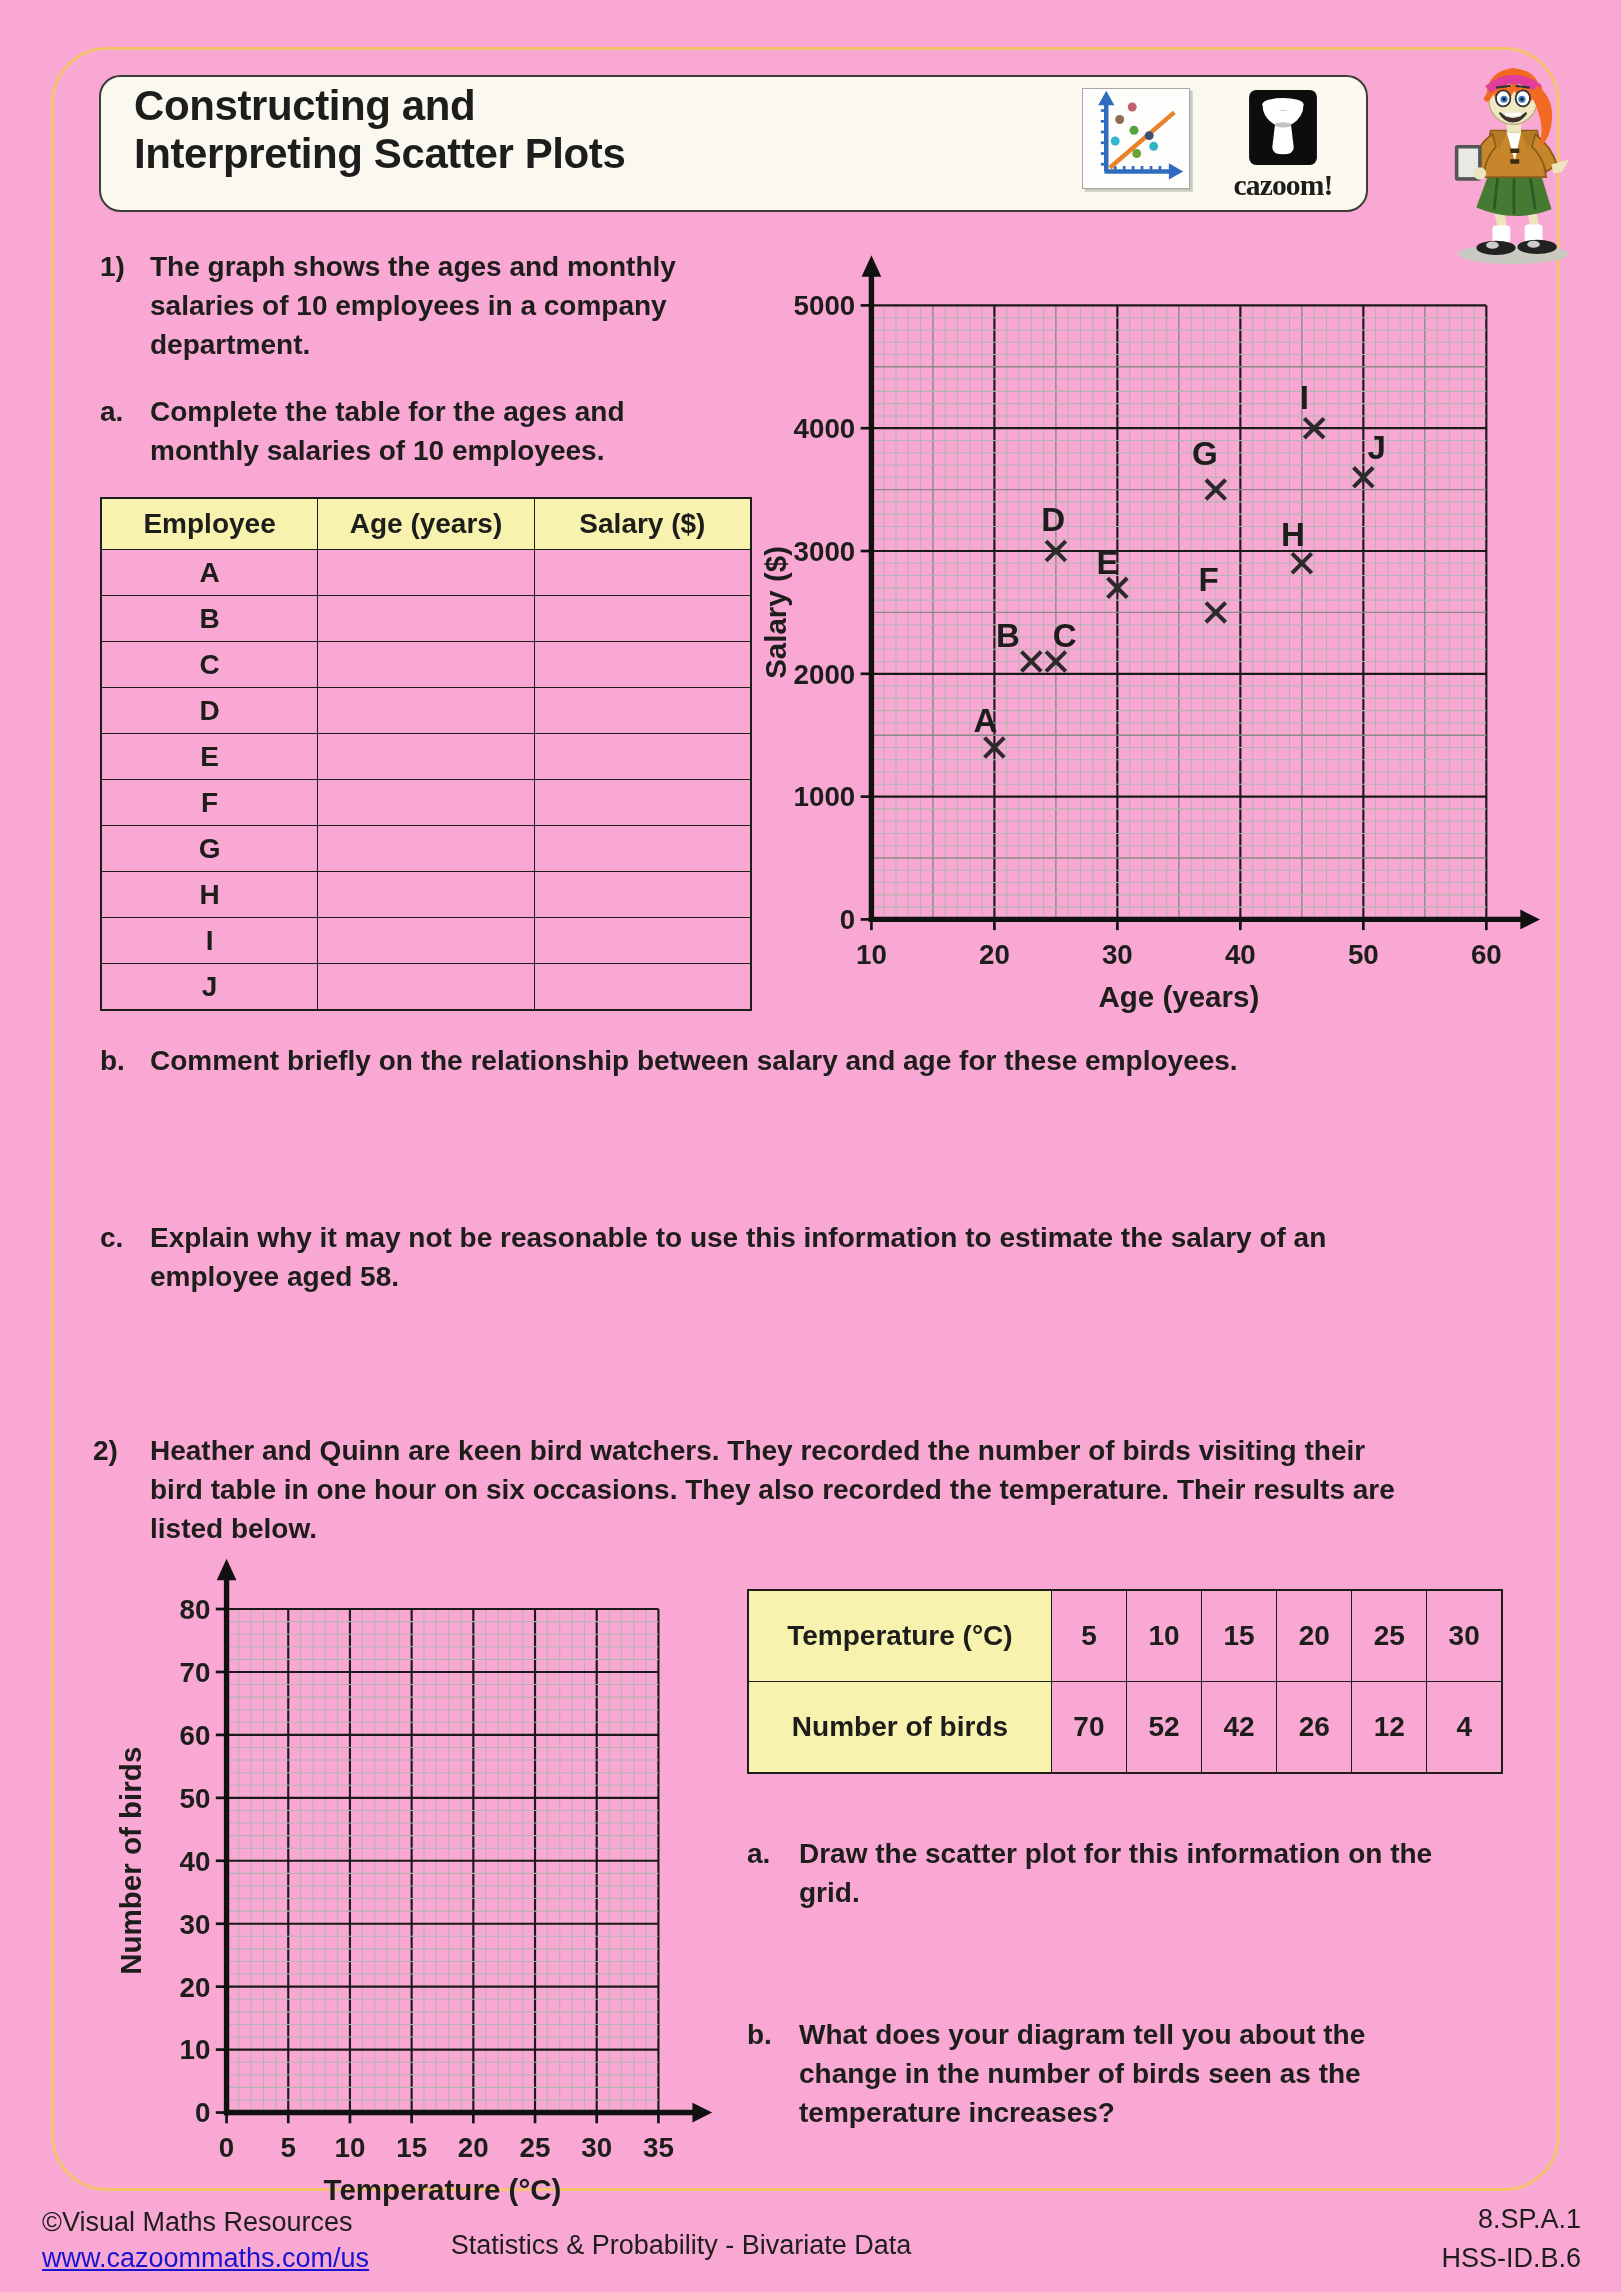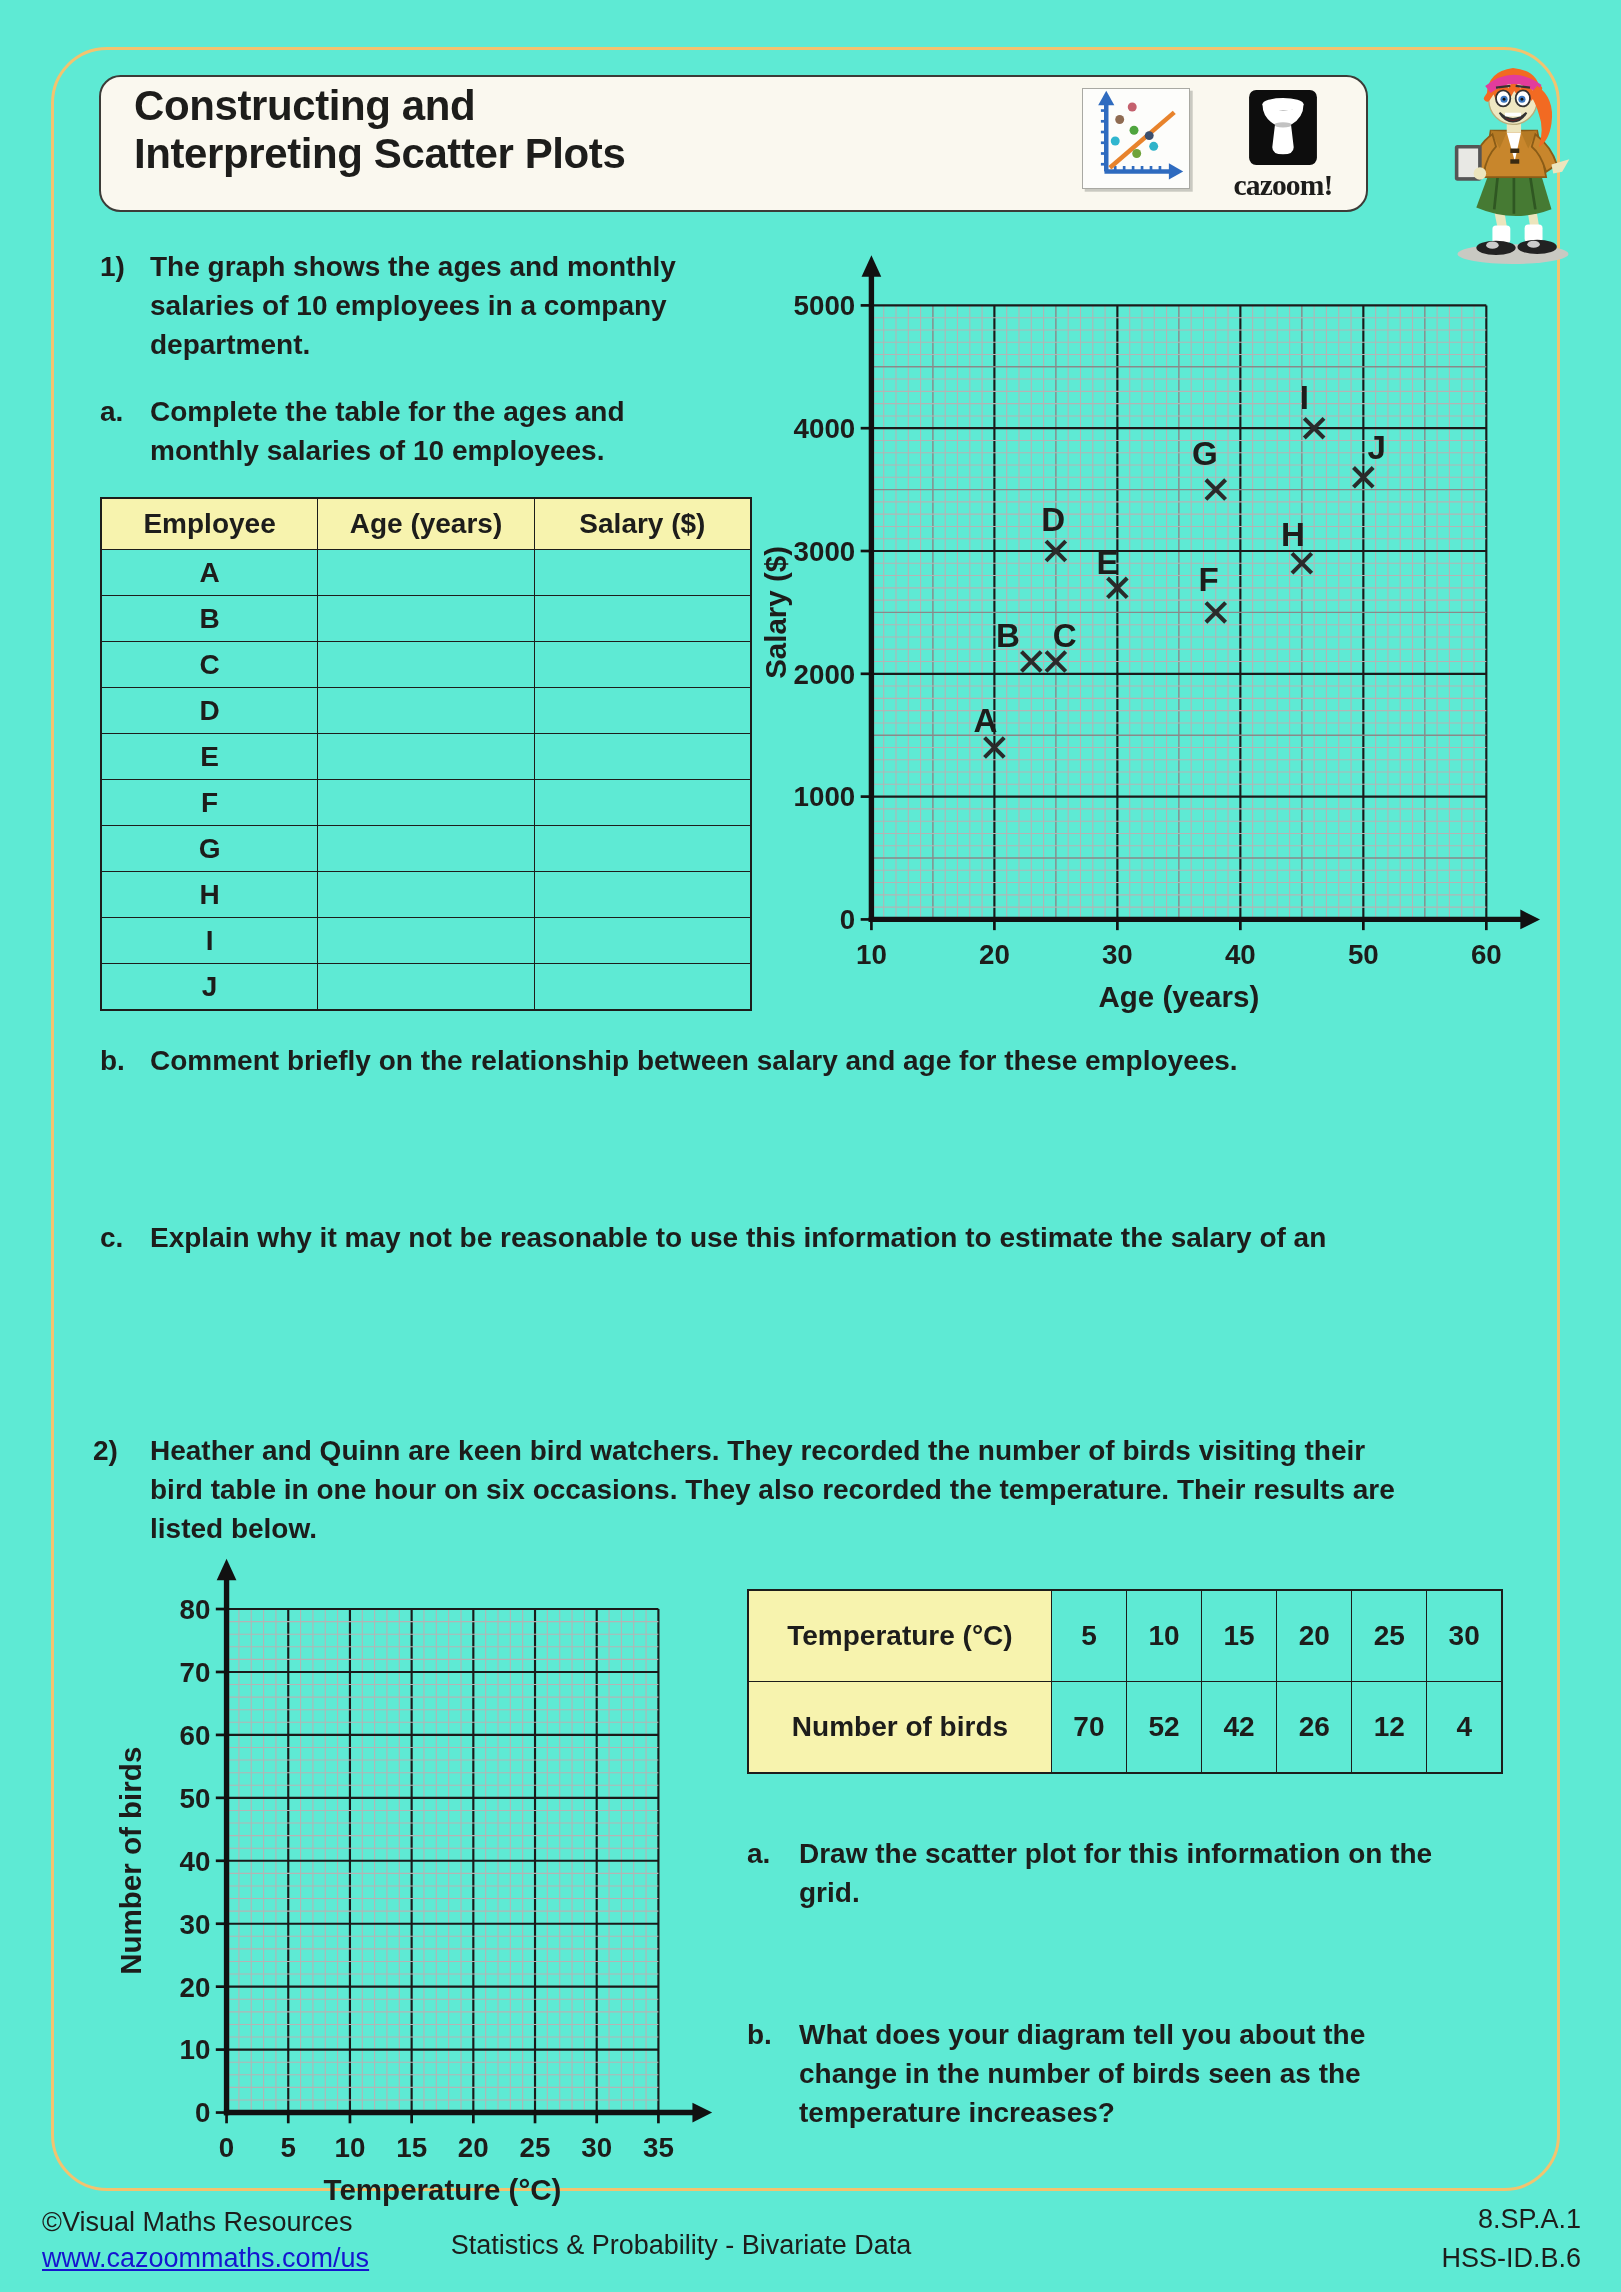--- a/index.html
+++ b/index.html
@@ -1,18 +1,18 @@
 <!DOCTYPE html>
 <html style="font-size:14.3px"><head>
 <meta charset="utf-8">
 <style>
   html,body{margin:0;padding:0;background:#ffffff;}
   body{width:1622px;height:2293px;overflow:hidden;
        font-family:"Liberation Sans","DejaVu Sans",sans-serif;color:#1d1d1b;}
-  #page{position:relative;width:1622px;height:2293px;background:#5eead4;}
+  #page{position:relative;width:1622px;height:2293px;background:#f9a8d4;}
   .abs{position:absolute;}
   .wtext{font-weight:bold;font-size:28px;line-height:39px;white-space:nowrap;}
   .frame{left:51px;top:47px;width:1503px;height:2138px;border:3.6px solid #f3c36f;border-radius:56px;}
   .header-box{left:99px;top:75px;width:1265px;height:133px;background:#faf8ef;
               border:2.7px solid #3c3c38;border-radius:21.5px;}
   .title{left:134px;top:82px;font-weight:bold;font-size:42px;line-height:48px;letter-spacing:-0.4px;white-space:nowrap;}
   .icon-box{left:1082px;top:88px;width:106px;height:99px;background:#fdfdfb;border:1.8px solid #a9a9a3;
             box-shadow:2.7px 2.7px 0 #c9c9c1;}
   .logo-wrap{left:1216px;top:90px;width:134px;text-align:center;}
   .logo-text{font-family:"Liberation Serif","DejaVu Serif",serif;font-weight:bold;font-size:29.6px;
@@ -393,20 +393,21 @@
       </g>
     </svg>
 
   <div class="abs wtext" style="left:100px;top:1041px">b.</div>
   <div class="abs wtext" style="left:150px;top:1041px">
       <div>Comment briefly on the relationship between salary and age for these employees.</div>
     </div>
   <div class="abs wtext" style="left:100px;top:1218px">c.</div>
   <div class="abs wtext" style="left:150px;top:1218px">
       <div>Explain why it may not be reasonable to use this information to estimate the salary of an</div>
+      <div>employee aged 58.</div>
     </div>
 
   <div class="abs wtext" style="left:93px;top:1431px">2)</div>
   <div class="abs wtext" style="left:150px;top:1431px">
       <div>Heather and Quinn are keen bird watchers. They recorded the number of birds visiting their</div>
       <div>bird table in one hour on six occasions. They also recorded the temperature. Their results are</div>
       <div>listed below.</div>
     </div>
 
   <svg class="abs" style="left:85px;top:1548px" id="chart2" width="663" height="708" viewBox="0 0 740 790">

